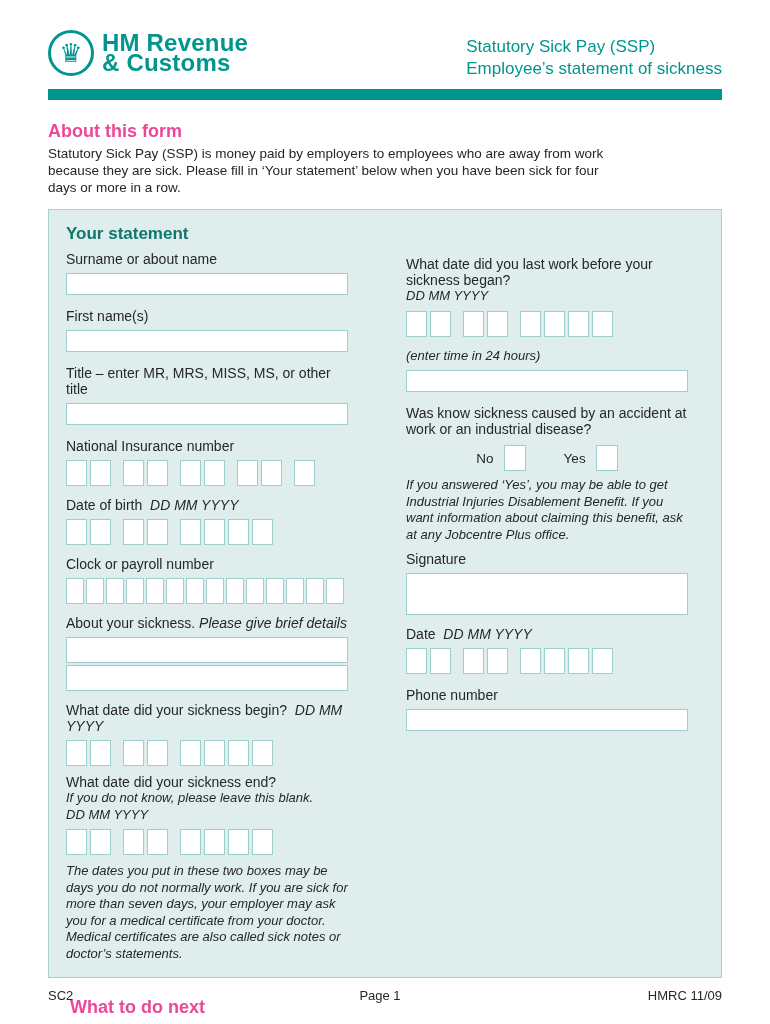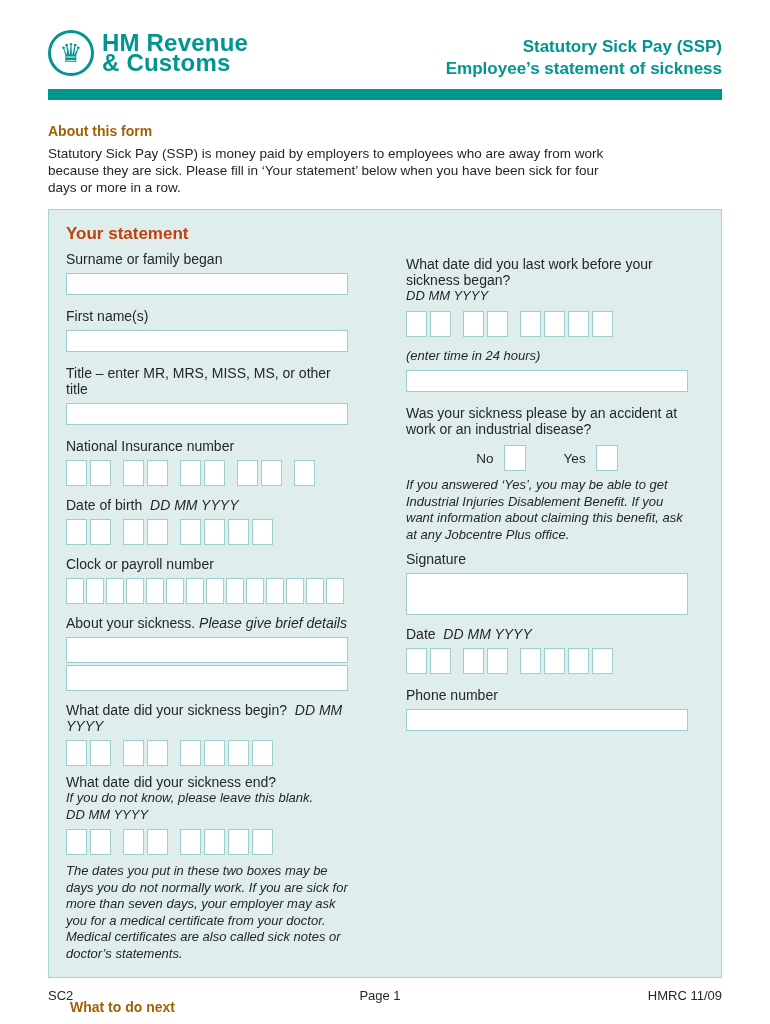--- a/index.html
+++ b/index.html
@@ -14,37 +14,37 @@
 
   
   .hdr { display:flex; justify-content:space-between; align-items:flex-start; }
   .logo { display:flex; align-items:center; gap:8px; }
   .logo-roundel {
     width:46px; height:46px; border-radius:50%;
     border:3px solid #00968F; display:flex; align-items:center; justify-content:center;
     color:#00968F; font-size:26px; line-height:1;
   }
   .logo-text { color:#00968F; font-weight:bold; font-size:24px; line-height:20px; letter-spacing:.2px; }
-  .hdr-title { text-align:right; color:#00968F; font-weight:bold; font-size:17px; line-height:22px; padding-top:6px; }
+  .hdr-title { text-align:left; color:#00968F; font-weight:normal; font-size:17px; line-height:22px; padding-top:6px; }
   .teal-bar { height:11px; background:#00968F; margin-top:9px; }
 
   
   .about { margin-top:22px; }
-  h2.teal { color:#a16207; font-size:14px; line-height:19px; font-weight:bold; margin-bottom:4px; }
+  h2.teal { color:#ec4899; font-size:18px; line-height:19px; font-weight:bold; margin-bottom:4px; }
   .about p { max-width:560px; }
 
   
   .panel {
     margin-top:13px; background:#dfeeed; border:1px solid #a5d2cf;
     padding:13px 17px 15px 17px;
     display:flex; gap:58px;
   }
   .col { width:282px; }
   .col-right { padding-top:31px; }
-  .panel h3 { color:#c2410c; font-size:17px; line-height:21px; font-weight:bold; margin-bottom:7px; }
+  .panel h3 { color:#0f766e; font-size:17px; line-height:21px; font-weight:bold; margin-bottom:7px; }
   .blabel { font-weight:bold; font-size:13px; margin-bottom:5px; }
   .flabel { font-size:14px; line-height:16px; margin-bottom:6px; margin-top:2px; }
   .it { font-style:italic; }
   .note { font-style:italic; font-size:13px; line-height:16.5px; }
 
   .text-input {
     width:100%; height:22px; background:#ffffff; border:1px solid #9ccfcd;
   }
   .mb14 { margin-bottom:13px; }
   .mb12 { margin-bottom:11px; }
@@ -98,21 +98,21 @@
   <div class="about">
     <h2 class="teal">About this form</h2>
     <p>Statutory Sick Pay (SSP) is money paid by employers to employees who are away from work because they are sick. Please fill in ‘Your statement’ below when you have been sick for four days or more in a row.</p>
   </div>
 
   <div class="panel">
 
     <div class="col">
       <h3>Your statement</h3>
 
-      <div class="flabel">Surname or family began</div>
+      <div class="flabel">Surname or about name</div>
       <div class="text-input mb14"></div>
 
       <div class="flabel">First name(s)</div>
       <div class="text-input mb14"></div>
 
       <div class="flabel">Title – enter MR, MRS, MISS, MS, or other title</div>
       <div class="text-input mb14"></div>
 
       <div class="flabel">National Insurance number</div>
       <div class="boxrow mb12">
@@ -246,21 +246,21 @@
             <div class="charbox"></div>
             <div class="charbox"></div>
             <div class="charbox"></div>
             <div class="charbox"></div>
           </div>
       </div>
 
       <div class="note mb6">(enter time in 24 hours)</div>
       <div class="text-input mb14"></div>
 
-      <div class="flabel" style="margin-bottom:0">Was your sickness please by an accident at work or an industrial disease?</div>
+      <div class="flabel" style="margin-bottom:0">Was know sickness caused by an accident at work or an industrial disease?</div>
       <div class="yn-row">
         <span>No</span>
         <div class="checkbox"></div>
         <span class="yn-gap"></span>
         <span>Yes</span>
         <div class="checkbox"></div>
       </div>
       <div class="note mb8">If you answered ‘Yes’, you may be able to get Industrial Injuries Disablement Benefit. If you want information about claiming this benefit, ask at any Jobcentre Plus office.</div>
 
       <div class="flabel">Signature</div>

